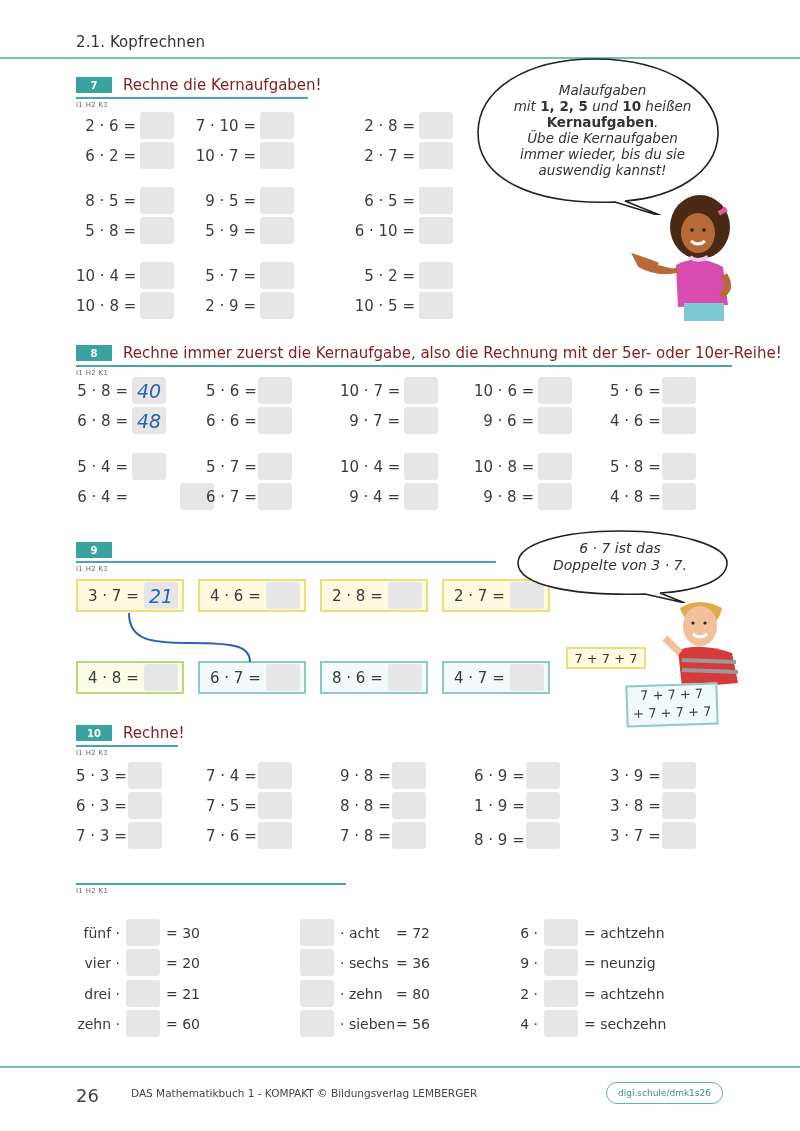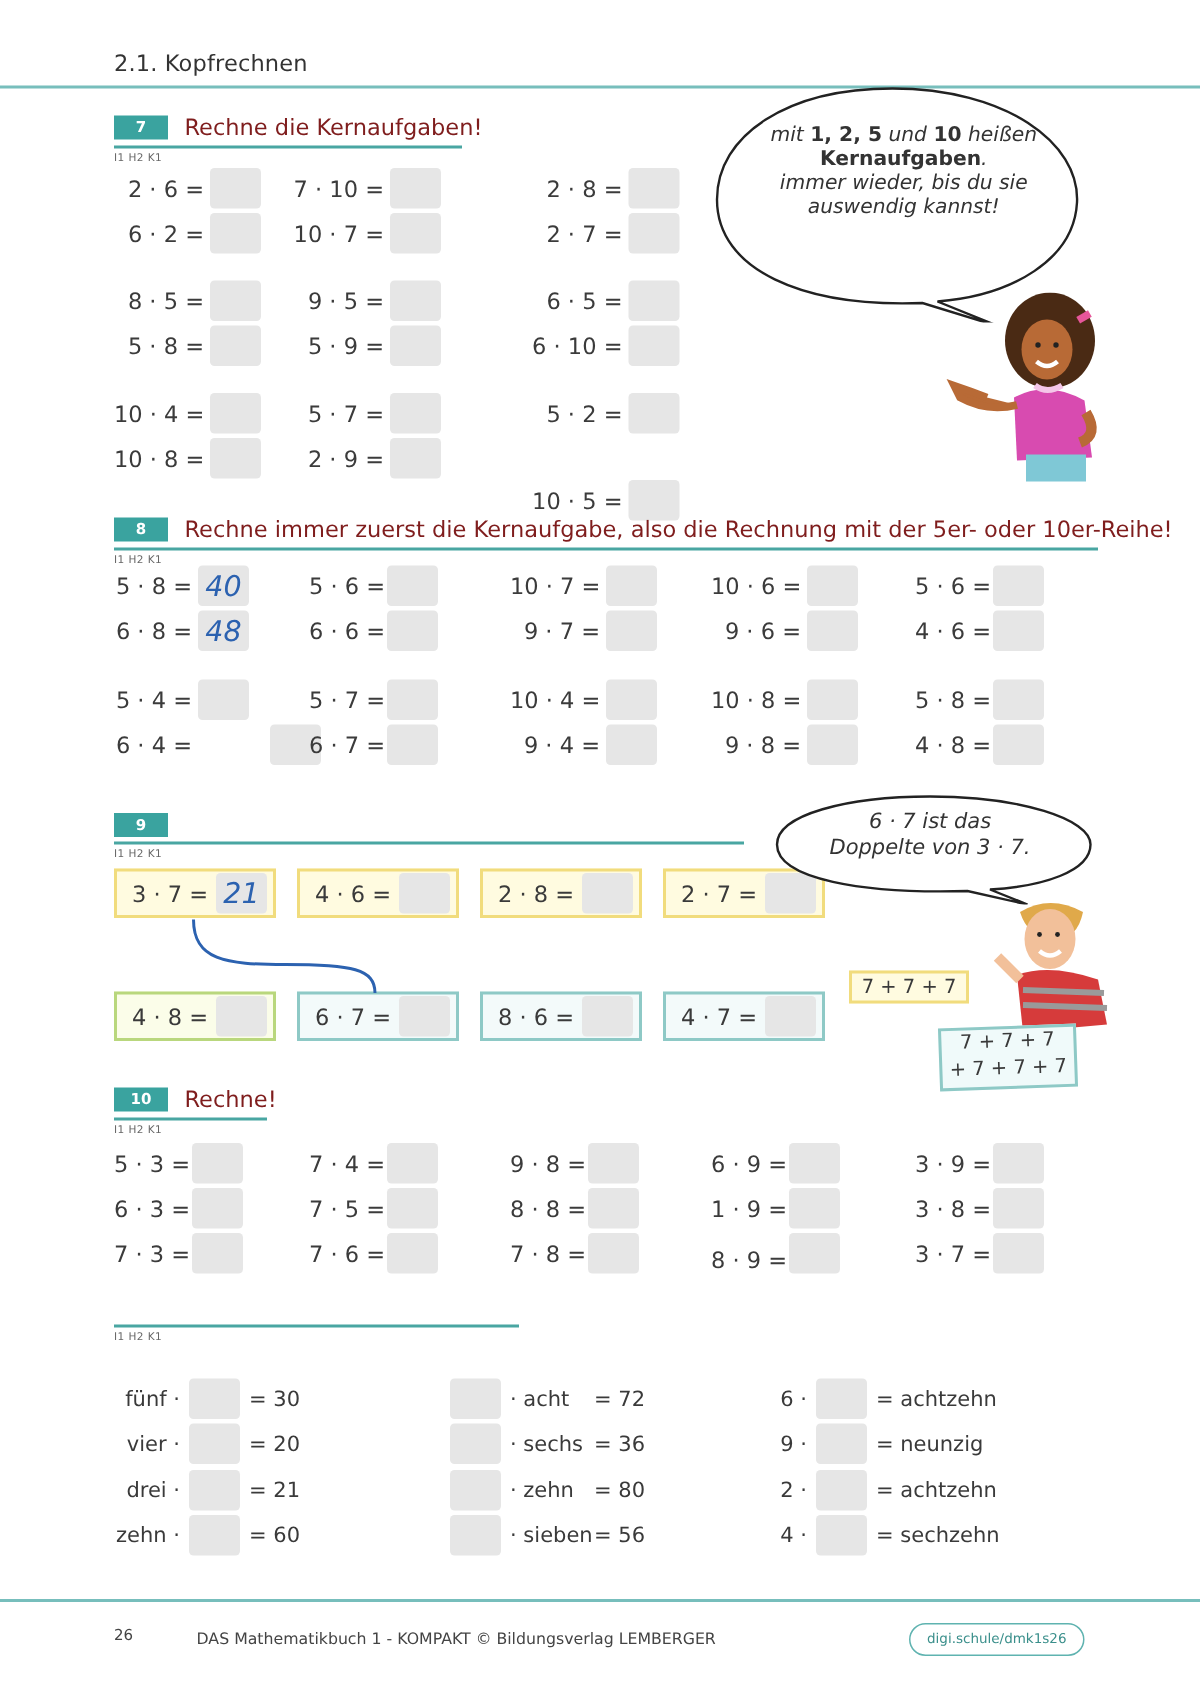--- a/index.html
+++ b/index.html
@@ -30,21 +30,21 @@
               border: 2px solid #f1dc7d; background: #fffbe0; font-size: 15px; }
   .pair-box.green { border-color: #b9d77d; background: #fbfde9; }
   .pair-box.teal { border-color: #8ec9c6; background: #f3fafa; }
   .pair-box .expr { flex: 1; }
   .pair-box .box { margin-left: 2px; }
 
   .bubble-text { text-align: center; font-family: "DejaVu Sans", sans-serif; font-style: italic;
                  font-size: 13.5px; line-height: 16px; color: #333; }
   .bubble-text b { font-style: normal; }
 
-  .footer-page { left: 76px; top: 1085px; font-size: 10px; color: #444; }
+  .footer-page { left: 76px; top: 1085px; font-size: 18px; color: #444; }
   .footer-text { left: 131px; top: 1087px; font-size: 10.5px; color: #444; }
   .footer-link { left: 606px; top: 1082px; width: 117px; height: 22px; border: 1.5px solid #5fb3b0;
                  border-radius: 11px; font-size: 9px; color: #3a8f8b; display: flex; align-items: center; justify-content: center; }
 
   .t11-row { display: flex; align-items: center; font-size: 14px; height: 31px; }
 </style>
 </head>
 <body>
 
 <div class="abs page-header">2.1. Kopfrechnen</div>
@@ -121,32 +121,34 @@
       <span class="box"></span>
     </div>
     <div class="abs eq" style="left: 340px; top: 217px;">
       <span class="expr" style="width: 75px;">6  · 10 =</span>
       <span class="box"></span>
     </div>
     <div class="abs eq" style="left: 340px; top: 262px;">
       <span class="expr" style="width: 75px;">5 ·  2 =</span>
       <span class="box"></span>
     </div>
-    <div class="abs eq" style="left: 340px; top: 292px; margin-top: 28px;">
+    <div class="abs eq" style="left: 340px; top: 292px;">
       <span class="expr" style="width: 75px;">10 ·  5 =</span>
       <span class="box"></span>
     </div>
   </div>
 
 <svg class="abs" style="left:475px; top:55px;" width="260" height="160">
   <path d="M120 4 C 195 4 245 40 243 80 C 241 118 200 142 150 146 L 192 163 L 140 147 C 60 150 3 125 3 78 C 3 35 50 4 120 4 Z" fill="#fff" stroke="#222" stroke-width="1.6"></path>
 </svg>
 <div class="abs bubble-text" style="left:480px; top:82px; width:245px;">
+  <div>Malaufgaben</div>
   <div><span>mit </span><b>1, 2, 5</b><span> und </span><b>10</b><span> heißen</span></div>
   <div><b>Kernaufgaben</b><span>.</span></div>
+  <div>Übe die Kernaufgaben</div>
   <div>immer wieder, bis du sie</div>
   <div>auswendig kannst!</div>
 </div>
 <svg class="abs" style="left:628px; top:195px;" width="120" height="130">
   <ellipse cx="72" cy="32" rx="30" ry="32" fill="#4a2a14"></ellipse>
   <ellipse cx="70" cy="38" rx="17" ry="20" fill="#b86a36"></ellipse>
   <circle cx="64" cy="35" r="1.8" fill="#222"></circle>
     <circle cx="76" cy="35" r="1.8" fill="#222"></circle>
   <path d="M63 46 Q70 52 77 46" stroke="#fff" stroke-width="3" fill="none"></path>
   <rect x="90" y="14" width="9" height="5" fill="#e7569a" transform="rotate(-30 94 16)"></rect>

